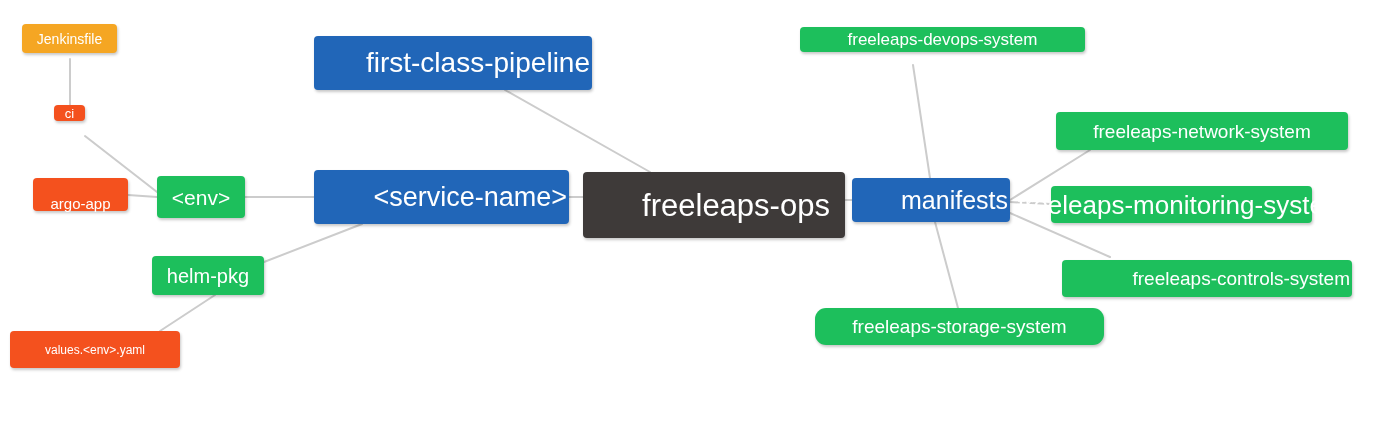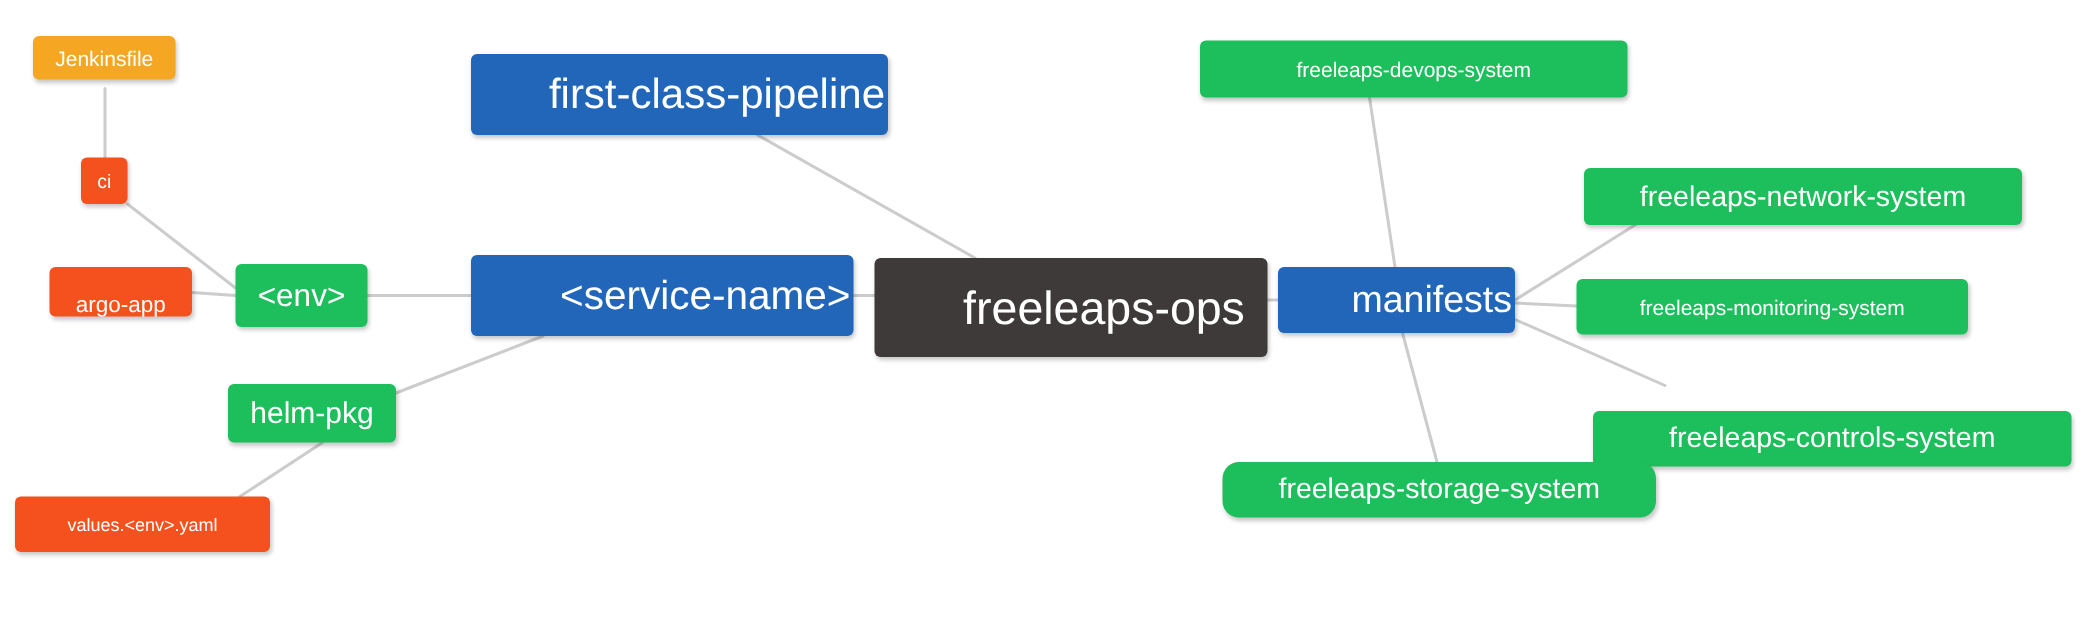--- a/index.html
+++ b/index.html
@@ -69,21 +69,21 @@
       <line x1="930" y1="178" x2="913" y2="65" stroke="#cccccc" stroke-width="2" stroke-linecap="round"></line>
       <line x1="1010" y1="200" x2="1090" y2="150" stroke="#cccccc" stroke-width="2" stroke-linecap="round"></line>
       <line x1="1010" y1="202" x2="1051" y2="204" stroke="#cccccc" stroke-width="2" stroke-linecap="round"></line>
       <line x1="1010" y1="213" x2="1110" y2="257" stroke="#cccccc" stroke-width="2" stroke-linecap="round"></line>
       <line x1="935" y1="222" x2="958" y2="308" stroke="#cccccc" stroke-width="2" stroke-linecap="round"></line>
     </svg>
   <div id="node-layer">
       <div class="node t-orange" style="left: 22px; top: 24px; width: 95px; height: 29px; font-size: 14px;">
         <span class="node-label">Jenkinsfile</span>
       </div>
-      <div class="node t-red" style="left: 54px; top: 105px; width: 31px; height: 31px; font-size: 13px;">
+      <div class="node t-red" style="left: 54px; top: 105px; width: 31px; height: 16px; font-size: 13px;">
         <span class="node-label">ci</span>
       </div>
       <div class="node t-red" style="left: 33px; top: 178px; width: 95px; height: 33px; font-size: 15px; align-items: flex-end;">
         <span class="node-label">argo-app</span>
       </div>
       <div class="node t-green" style="left: 157px; top: 176px; width: 88px; height: 42px; font-size: 21px;">
         <span class="node-label">&lt;env&gt;</span>
       </div>
       <div class="node t-green" style="left: 152px; top: 256px; width: 112px; height: 39px; font-size: 20px;">
         <span class="node-label">helm-pkg</span>
@@ -96,29 +96,29 @@
       </div>
       <div class="node t-blue" style="left: 314px; top: 170px; width: 255px; height: 54px; font-size: 27px;">
         <span class="node-label">&lt;service-name&gt;</span>
       </div>
       <div class="node t-root" style="left: 583px; top: 172px; width: 262px; height: 66px; font-size: 31px; padding-left: 44px;">
         <span class="node-label">freeleaps-ops</span>
       </div>
       <div class="node t-blue" style="left: 852px; top: 178px; width: 158px; height: 44px; font-size: 25px;">
         <span class="node-label">manifests</span>
       </div>
-      <div class="node t-green" style="left: 800px; top: 27px; width: 285px; height: 38px; font-size: 14px;">
+      <div class="node t-green" style="left: 800px; top: 27px; width: 285px; height: 25px; font-size: 17px;">
         <span class="node-label">freeleaps-devops-system</span>
       </div>
       <div class="node t-green" style="left: 1056px; top: 112px; width: 292px; height: 38px; font-size: 19px;">
         <span class="node-label">freeleaps-network-system</span>
       </div>
-      <div class="node t-green" style="left: 1051px; top: 186px; width: 261px; height: 37px; font-size: 14px;">
+      <div class="node t-green" style="left: 1051px; top: 186px; width: 261px; height: 37px; font-size: 26px;">
         <span class="node-label">freeleaps-monitoring-system</span>
       </div>
-      <div class="node t-green" style="left: 1062px; top: 274px; width: 319px; height: 37px; font-size: 19px;">
+      <div class="node t-green" style="left: 1062px; top: 260px; width: 290px; height: 37px; font-size: 19px; justify-content: flex-end;">
         <span class="node-label">freeleaps-controls-system</span>
       </div>
       <div class="node t-green" style="left: 815px; top: 308px; width: 289px; height: 37px; font-size: 19px; border-radius: 11px;">
         <span class="node-label">freeleaps-storage-system</span>
       </div>
     </div>
 </div>
 
 </body></html>

